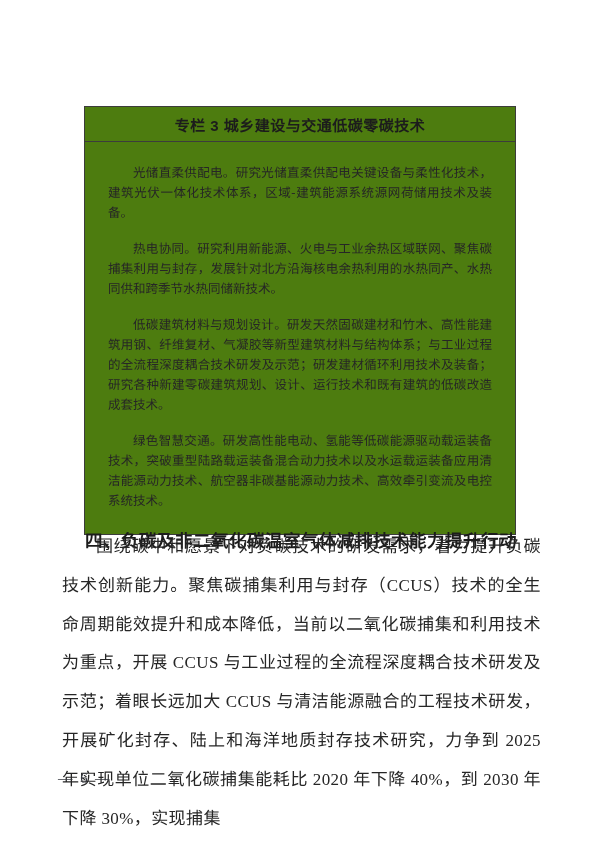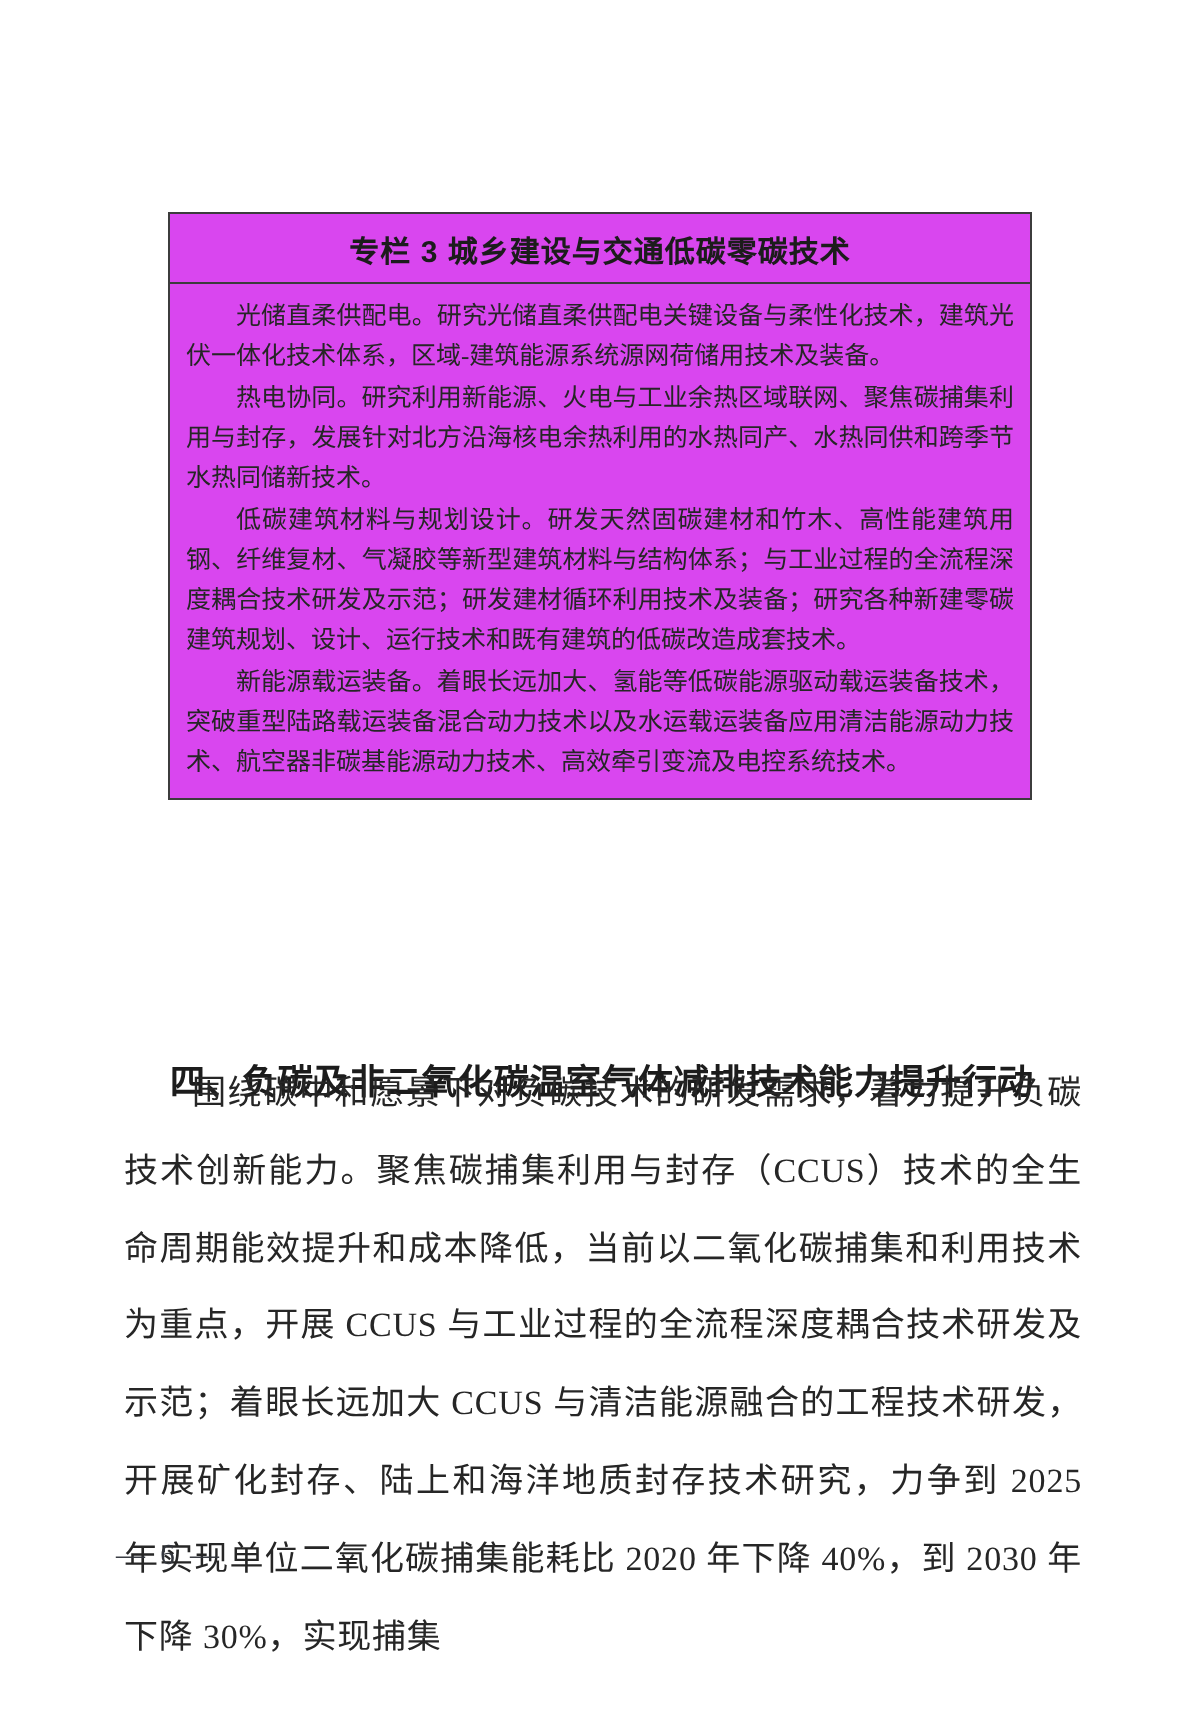--- a/index.html
+++ b/index.html
@@ -17,42 +17,42 @@
     overflow: hidden;
   }
 
   
   .panel {
     position: absolute;
     left: 84px;
     top: 106px;
     width: 432px;
     border: 1.5px solid #3c3c3c;
-    background: #d946ef;
+    background: #4d7c0f;
     box-sizing: border-box;
   }
   .panel-title {
     text-align: center;
     font-family: "Liberation Sans", "DejaVu Sans", sans-serif;
     font-weight: bold;
     font-size: 15px;
     letter-spacing: 0.5px;
     padding: 7px 0 6px 0;
     border-bottom: 1.5px solid #3c3c3c;
     color: #1c1c1c;
   }
   .panel-body {
     padding: 5px 7px 7px 7px;
     font-size: 12.5px;
     line-height: 20px;
     text-align: justify;
     color: #262626;
   }
   .panel-body p {
-    margin: 1px;
+    margin: 16px;
     text-indent: 2em;
     font-family: Liberation Serif, serif;
   }
 
   
   .section-heading {
     position: absolute;
     left: 62px;
     top: 503px;
     width: 478px;
@@ -93,21 +93,21 @@
 <body>
 
 <div class="page">
 
   <div class="panel">
     <div class="panel-title">专栏 3  城乡建设与交通低碳零碳技术</div>
     <div class="panel-body">
       <p>光储直柔供配电。研究光储直柔供配电关键设备与柔性化技术，建筑光伏一体化技术体系，区域-建筑能源系统源网荷储用技术及装备。</p>
       <p>热电协同。研究利用新能源、火电与工业余热区域联网、聚焦碳捕集利用与封存，发展针对北方沿海核电余热利用的水热同产、水热同供和跨季节水热同储新技术。</p>
       <p>低碳建筑材料与规划设计。研发天然固碳建材和竹木、高性能建筑用钢、纤维复材、气凝胶等新型建筑材料与结构体系；与工业过程的全流程深度耦合技术研发及示范；研发建材循环利用技术及装备；研究各种新建零碳建筑规划、设计、运行技术和既有建筑的低碳改造成套技术。</p>
-      <p>新能源载运装备。着眼长远加大、氢能等低碳能源驱动载运装备技术，突破重型陆路载运装备混合动力技术以及水运载运装备应用清洁能源动力技术、航空器非碳基能源动力技术、高效牵引变流及电控系统技术。</p>
+      <p>绿色智慧交通。研发高性能电动、氢能等低碳能源驱动载运装备技术，突破重型陆路载运装备混合动力技术以及水运载运装备应用清洁能源动力技术、航空器非碳基能源动力技术、高效牵引变流及电控系统技术。</p>
     </div>
   </div>
 
   <div class="section-heading">四、负碳及非二氧化碳温室气体减排技术能力提升行动</div>
 
   <div class="section-body">围绕碳中和愿景下对负碳技术的研发需求，着力提升负碳技术创新能力。聚焦碳捕集利用与封存（CCUS）技术的全生命周期能效提升和成本降低，当前以二氧化碳捕集和利用技术为重点，开展 CCUS 与工业过程的全流程深度耦合技术研发及示范；着眼长远加大 CCUS 与清洁能源融合的工程技术研发，开展矿化封存、陆上和海洋地质封存技术研究，力争到 2025 年实现单位二氧化碳捕集能耗比 2020 年下降 40%，到 2030 年下降 30%，实现捕集</div>
 
   <div class="footer-page-number">— 6 —</div>
 
 </div>

